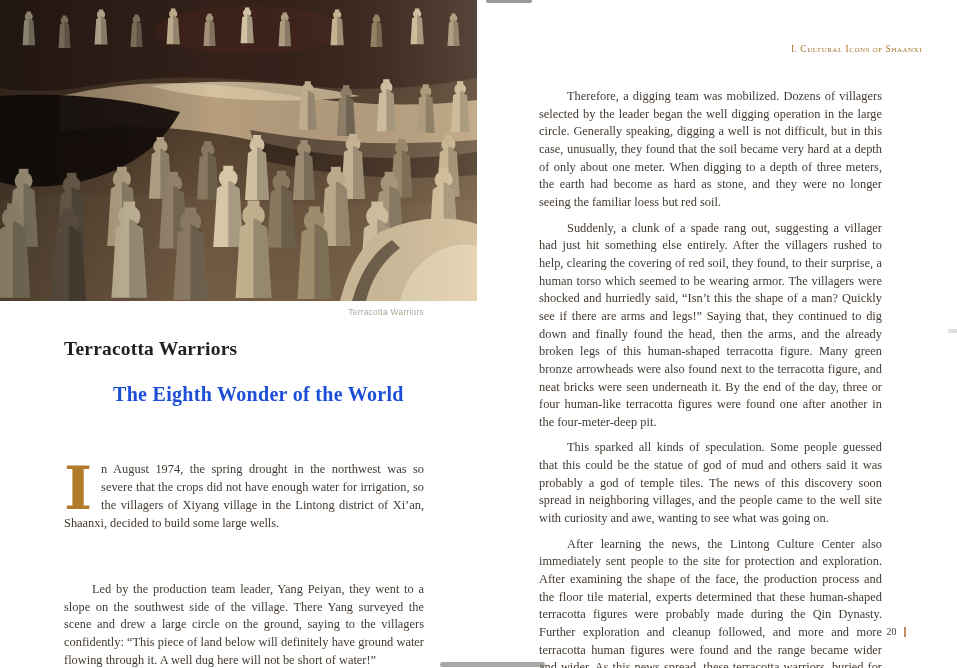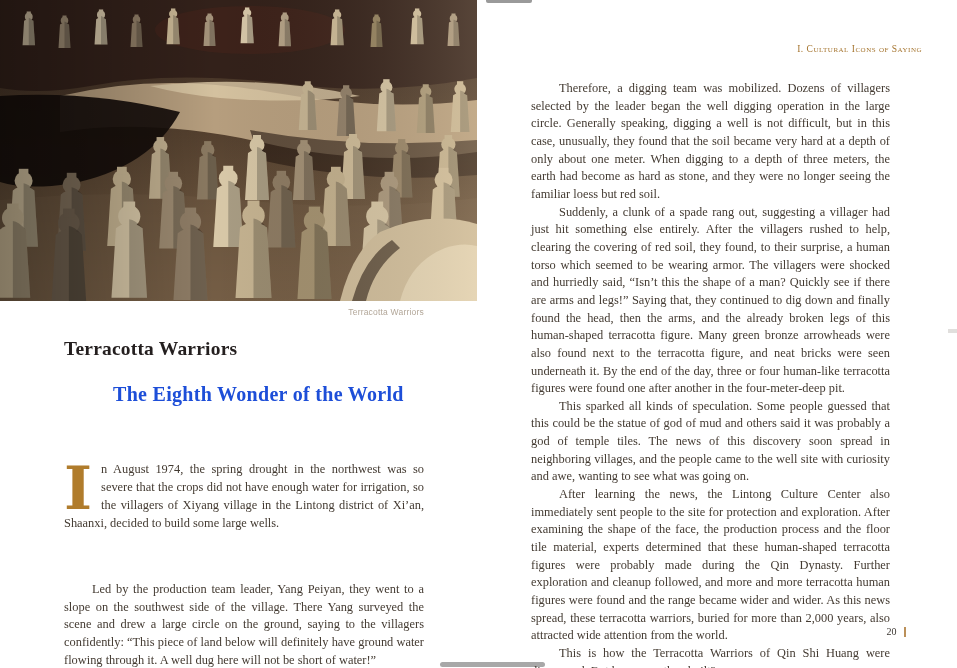--- a/index.html
+++ b/index.html
@@ -28,21 +28,21 @@
   .body-left p.indented{text-indent:28px;margin-top:48px;}
   .dropcap{
     float:left;font-size:60px;line-height:46px;height:46px;
     color:#b07c2c;font-weight:bold;margin:4px 9px 0 0;
     font-family:"DejaVu Serif", serif;
   }
   .body-right{
     position:absolute;left:531px;top:80px;width:359px;
     font-size:12.4px;line-height:17.65px;color:#433a31;text-align:justify;
   }
-  .body-right p{margin:0;text-indent:28px;}
+  .body-right p{margin:8px;text-indent:28px;}
   .running-header{
     position:absolute;top:44px;right:35px;
     font-size:9.5px;color:#a5742e;font-variant:small-caps;letter-spacing:.5px;
   }
   .page-footer{
     position:absolute;top:626px;font-size:10px;color:#3d3833;
     font-family:"Liberation Serif", serif;
   }
   .footer-left{left:48px;margin-top:46px;}
   .footer-right{right:51px;}
@@ -167,21 +167,21 @@
     <p class="indented">Led by the production team leader, Yang Peiyan, they went to a slope on the southwest side of the village. There Yang surveyed the scene and drew a large circle on the ground, saying to the villagers confidently: “This piece of land below will definitely have ground water flowing through it. A well dug here will not be short of water!”</p>
   </div>
 
   <div class="page-footer footer-left">
     <span class="folio-bar"></span><span>10</span>
   </div>
 </div>
 
 <div>
 
-  <div class="running-header">I. Cultural Icons of Saying</div>
+  <div class="running-header">I. Cultural Icons of Shaanxi</div>
 
   <div class="body-right">
     <p>Therefore, a digging team was mobilized. Dozens of villagers selected by the leader began the well digging operation in the large circle. Generally speaking, digging a well is not difficult, but in this case, unusually, they found that the soil became very hard at a depth of only about one meter. When digging to a depth of three meters, the earth had become as hard as stone, and they were no longer seeing the familiar loess but red soil.</p>
     <p>Suddenly, a clunk of a spade rang out, suggesting a villager had just hit something else entirely. After the villagers rushed to help, clearing the covering of red soil, they found, to their surprise, a human torso which seemed to be wearing armor. The villagers were shocked and hurriedly said, “Isn’t this the shape of a man? Quickly see if there are arms and legs!” Saying that, they continued to dig down and finally found the head, then the arms, and the already broken legs of this human-shaped terracotta figure. Many green bronze arrowheads were also found next to the terracotta figure, and neat bricks were seen underneath it. By the end of the day, three or four human-like terracotta figures were found one after another in the four-meter-deep pit.</p>
     <p>This sparked all kinds of speculation. Some people guessed that this could be the statue of god of mud and others said it was probably a god of temple tiles. The news of this discovery soon spread in neighboring villages, and the people came to the well site with curiosity and awe, wanting to see what was going on.</p>
     <p>After learning the news, the Lintong Culture Center also immediately sent people to the site for protection and exploration. After examining the shape of the face, the production process and the floor tile material, experts determined that these human-shaped terracotta figures were probably made during the Qin Dynasty. Further exploration and cleanup followed, and more and more terracotta human figures were found and the range became wider and wider. As this news spread, these terracotta warriors, buried for more than 2,000 years, also attracted wide attention from the world.</p>
     <p>This is how the Terracotta Warriors of Qin Shi Huang were discovered. But how were they built?</p>
   </div>
 
   <div class="page-footer footer-right">

